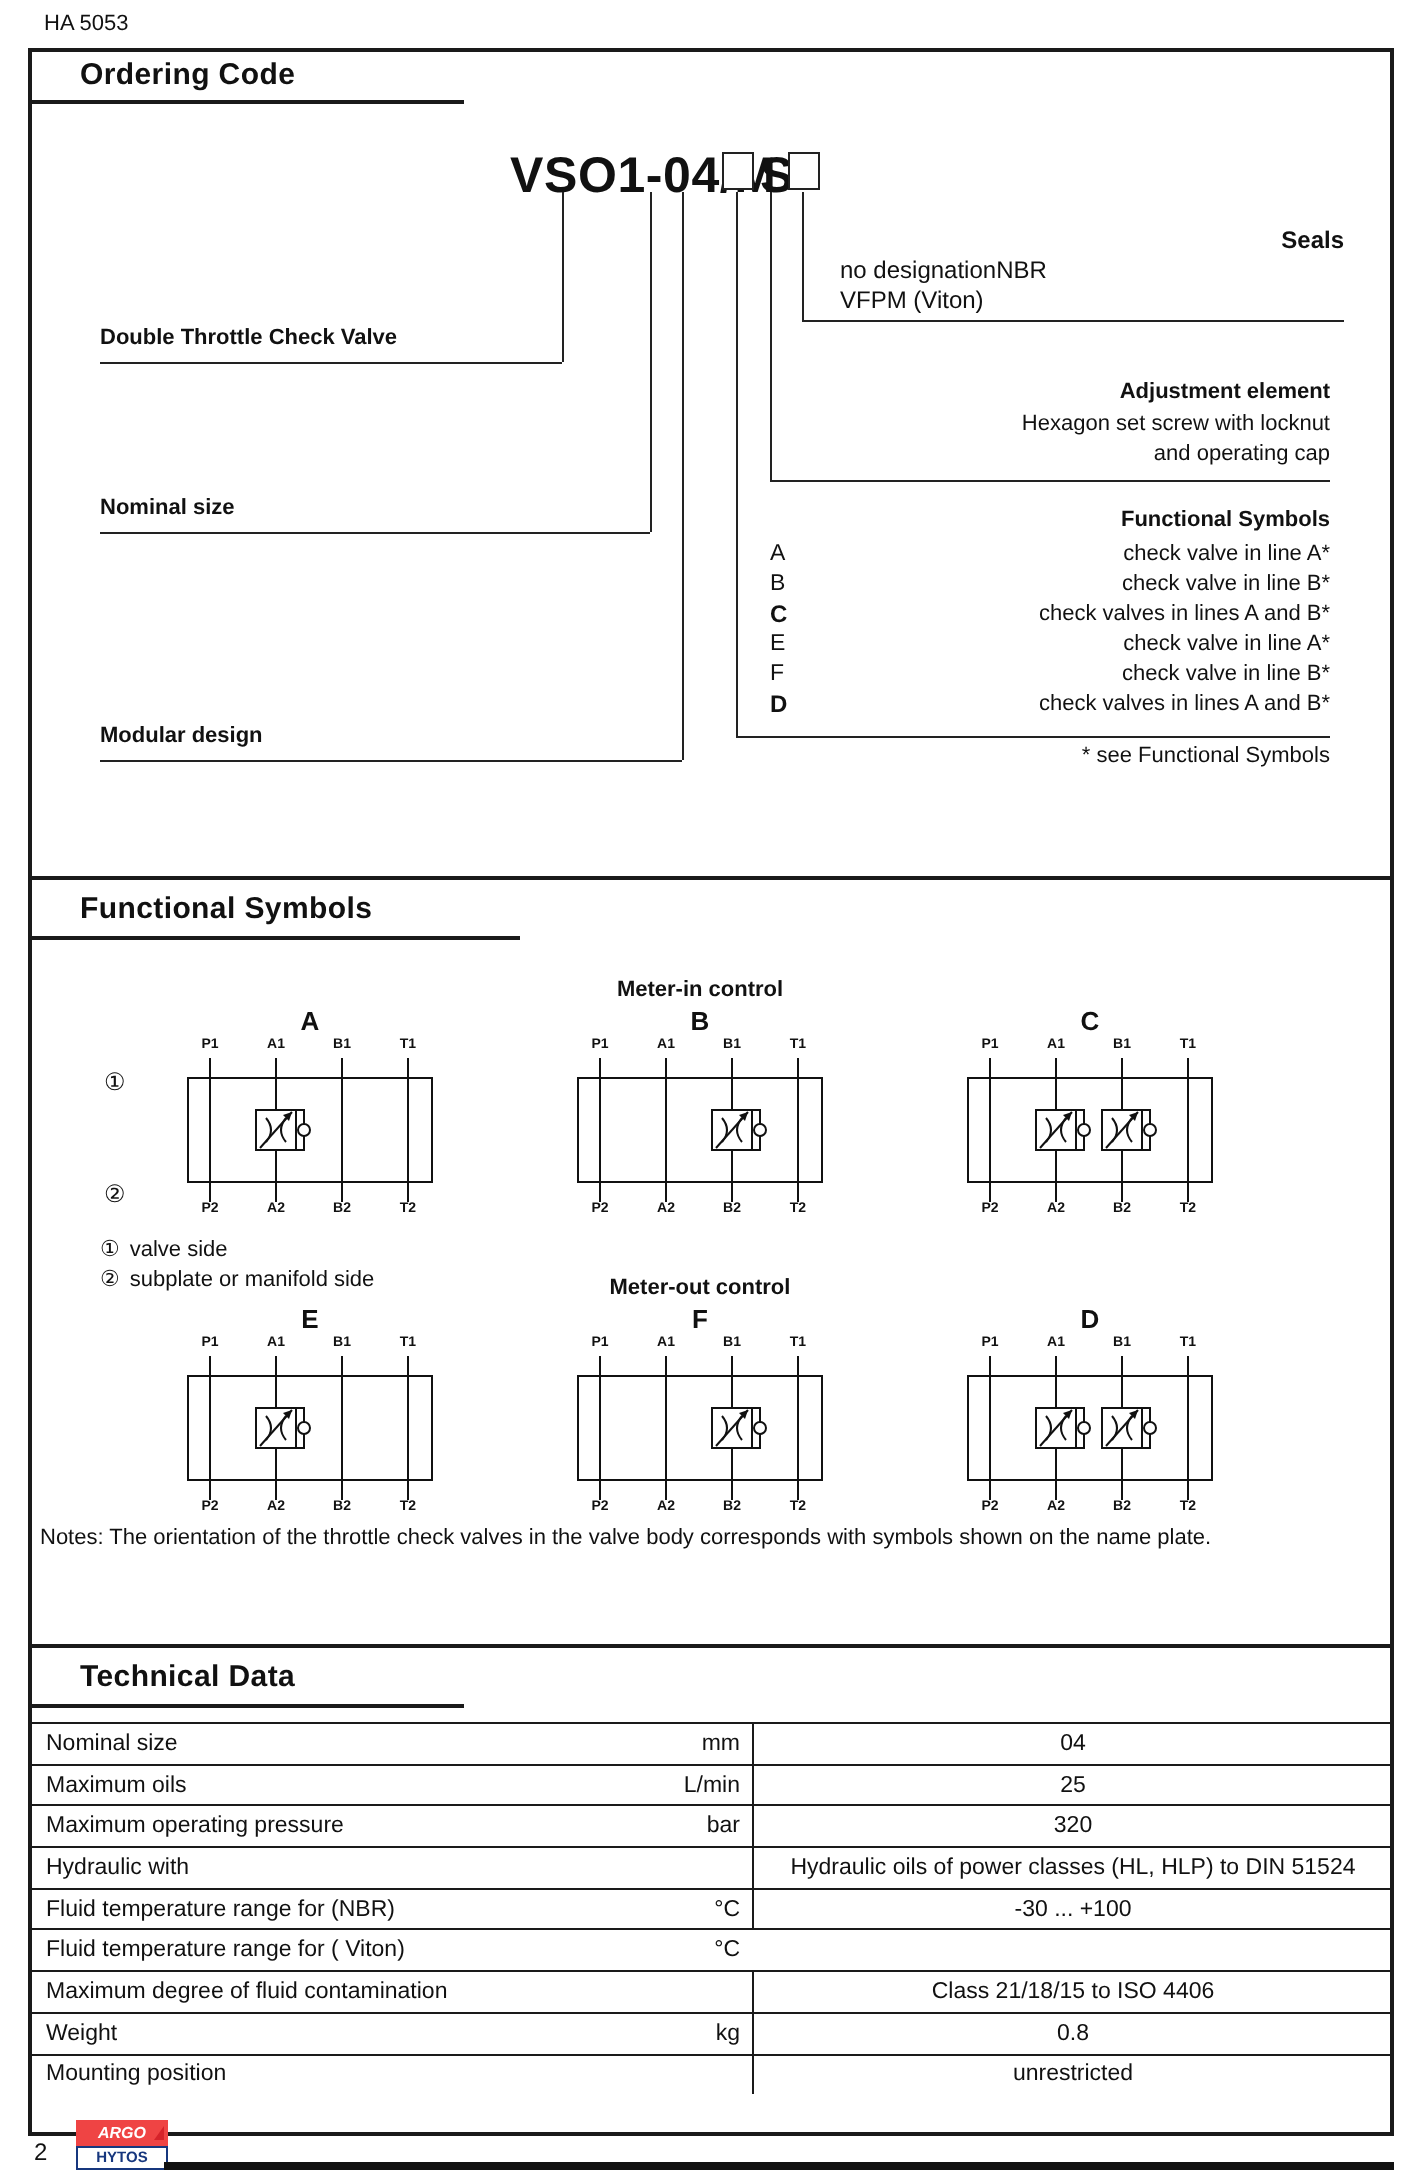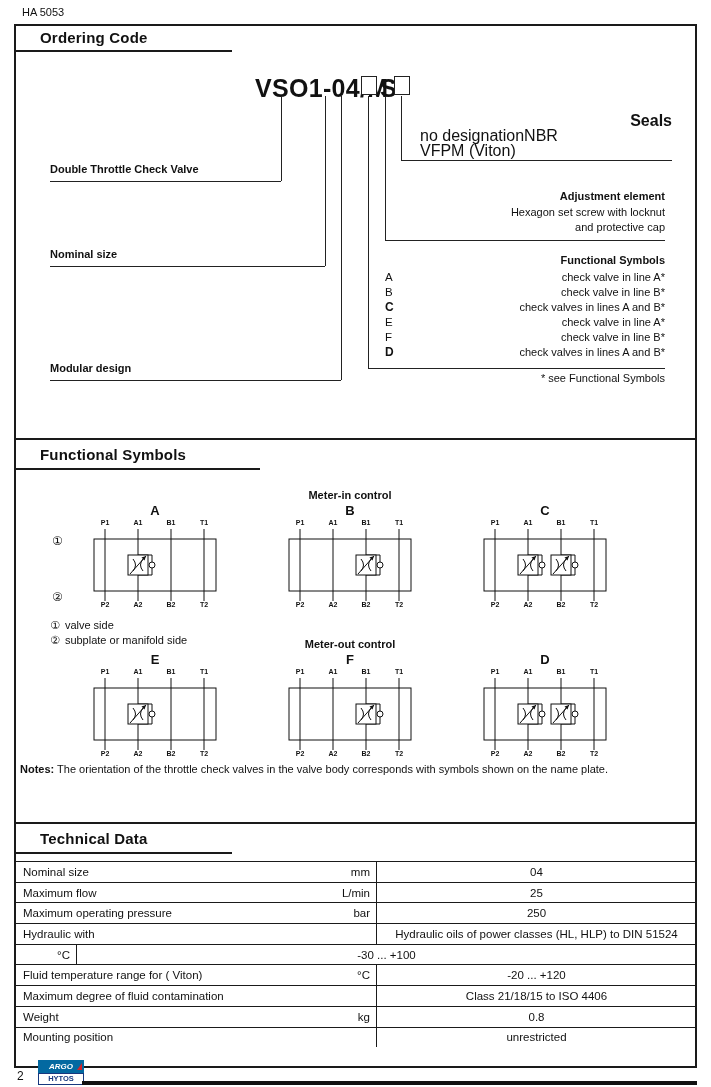--- a/index.html
+++ b/index.html
@@ -9,21 +9,21 @@
   .outer-box{position:absolute;left:14px;top:24px;width:683px;height:1044px;border:2px solid #1a1a1a;pointer-events:none}
   .sec-title{position:absolute;left:40px;font-size:15px;font-weight:bold;letter-spacing:.2px}
   .title-rule{position:absolute;left:14px;height:2px;background:#1a1a1a}
   .sec-rule{position:absolute;left:14px;width:683px;height:2px;background:#1a1a1a}
   .vline{position:absolute;width:1px;background:#222}
   .hline{position:absolute;height:1px;background:#222}
   .code-text{position:absolute;font-size:25px;font-weight:bold;letter-spacing:.3px}
   .code-box{position:absolute;width:16px;height:19px;border:1.5px solid #222;background:#fff}
   .ol-label{position:absolute;font-size:11px;font-weight:bold}
   .blk-title{font-weight:bold}
-  .seals-block{position:absolute;left:420px;top:113px;width:252px;font-size:16px;line-height:15px}
+  .seals-block{position:absolute;left:420px;top:113px;width:252px;font-size:12px;line-height:15px}
   .seals-block .blk-title{text-align:right}
   .seals-row{display:flex;}
   .adj-block{position:absolute;left:400px;top:189px;width:265px;font-size:11px;line-height:15.5px;text-align:right}
   .fnb{position:absolute;left:385px;top:253px;width:280px;font-size:11px;line-height:15px}
   .fnb .blk-title{text-align:right;margin-bottom:2px}
   .fn-row{display:flex}
   .fn-letter{width:18px;font-size:11.5px}
   .fn-bold .fn-letter{font-weight:bold;font-size:12px}
   .fn-desc{flex:1;text-align:right}
   .fn-footnote{position:absolute;left:385px;top:372px;width:280px;font-size:11px;text-align:right}
@@ -31,29 +31,29 @@
   .symbols-row{position:absolute;left:90px;display:flex;gap:65px}
   .diagram{width:130px}
   .dg-letter{text-align:center;font-weight:bold;font-size:13px;height:16px}
   .dg-ports{position:relative;height:10px}
   .dg-port{position:absolute;top:0;width:20px;text-align:center;font-size:7px;font-weight:bold}
   .dg-svg{height:72px}
   .circ-marker{position:absolute;font-size:12px}
   .legend{position:absolute;left:50px;top:618px;font-size:11px;line-height:15px}
   .legend-sym{margin-right:5px}
   .notes{position:absolute;left:20px;top:762px;width:655px;font-size:11px;line-height:15px}
-  .notes b{font-weight:bold}
+  .notes b{font-weight:normal}
   .ttable{position:absolute;left:15px;top:861px;width:681px}
   .trow{display:flex;align-items:center;height:20.7px;border-top:1px solid #1a1a1a;font-size:11.5px}
   .c-param{width:300px;padding-left:8px}
   .c-unit{width:61px;text-align:right;padding-right:6px}
   .c-value{flex:1;align-self:stretch;border-left:1px solid #1a1a1a;display:flex;align-items:center;justify-content:center;text-align:left}
   .page-num{position:absolute;left:17px;top:1069px;font-size:12px}
   .logo{position:absolute;left:38px;top:1060px;width:46px}
-  .logo-top{background:#0369a1;color:#fff;font-size:8px;font-weight:bold;font-style:italic;text-align:center;height:13px;line-height:13px;position:relative}
+  .logo-top{background:#ef4444;color:#fff;font-size:8px;font-weight:bold;font-style:italic;text-align:center;height:13px;line-height:13px;position:relative}
   .logo-tri{position:absolute;right:2px;top:3px;width:0;height:0;border-left:5px solid transparent;border-bottom:7px solid #d5232a}
   .logo-bottom{border:1px solid #17377e;color:#17377e;font-size:7.5px;font-weight:bold;text-align:center;height:12px;line-height:10px}
   .footer-bar{position:absolute;left:82px;top:1081px;width:615px;height:4px;background:#111}
 </style>
 </head>
 <body>
 
 <div id="page">
 
   <div class="doc-num">HA 5053</div>
@@ -94,21 +94,21 @@
         <div class="seals-row">
           <span>V</span>
           <span>FPM (Viton)</span>
         </div>
       </div>
   </div>
 
   <div class="adj-block">
     <div class="blk-title">Adjustment element</div>
     <div>Hexagon set screw with locknut</div>
-    <div>and protective cap</div>
+    <div>and operating cap</div>
   </div>
 
   <div class="fnb">
     <div class="blk-title">Functional Symbols</div>
     <div>
         <div class="fn-row">
           <span class="fn-letter">A</span>
           <span class="fn-desc">check valve in line A*</span>
         </div>
         <div class="fn-row">
@@ -360,42 +360,42 @@
   <div class="sec-title" style="top:830px">Technical Data</div>
   <div class="title-rule" style="top:852px;width:218px"></div>
 
   <div class="ttable">
       <div class="trow">
         <div class="c-param">Nominal size</div>
         <div class="c-unit">mm</div>
         <div class="c-value">04</div>
       </div>
       <div class="trow">
-        <div class="c-param">Maximum flow</div>
+        <div class="c-param">Maximum oils</div>
         <div class="c-unit">L/min</div>
         <div class="c-value">25</div>
       </div>
       <div class="trow">
         <div class="c-param">Maximum operating pressure</div>
         <div class="c-unit">bar</div>
-        <div class="c-value">250</div>
+        <div class="c-value">320</div>
       </div>
       <div class="trow">
         <div class="c-param">Hydraulic with</div>
         <div class="c-unit"></div>
         <div class="c-value">Hydraulic oils of power classes (HL, HLP) to DIN 51524</div>
       </div>
       <div class="trow">
+        <div class="c-param">Fluid temperature range for (NBR)</div>
         <div class="c-unit">°C</div>
         <div class="c-value">-30 ... +100</div>
       </div>
       <div class="trow">
         <div class="c-param">Fluid temperature range for ( Viton)</div>
         <div class="c-unit">°C</div>
-        <div class="c-value">-20 ... +120</div>
       </div>
       <div class="trow">
         <div class="c-param">Maximum degree of fluid contamination</div>
         <div class="c-unit"></div>
         <div class="c-value">Class 21/18/15 to ISO 4406</div>
       </div>
       <div class="trow">
         <div class="c-param">Weight</div>
         <div class="c-unit">kg</div>
         <div class="c-value">0.8</div>

